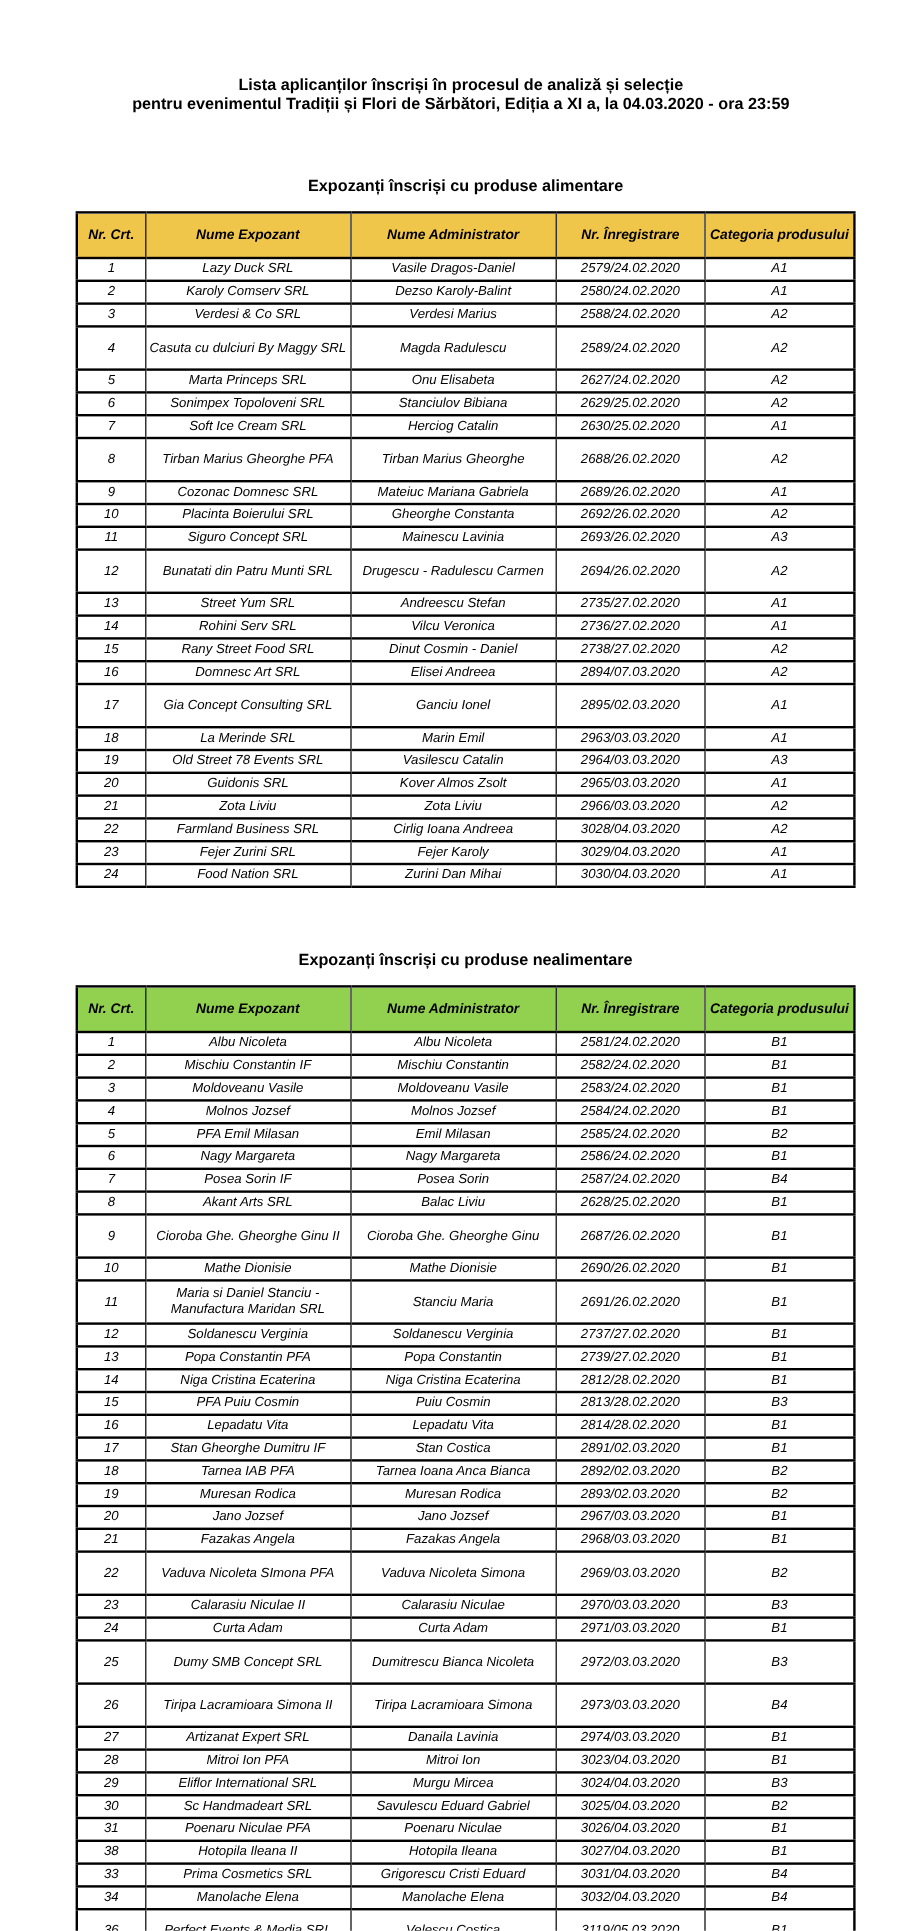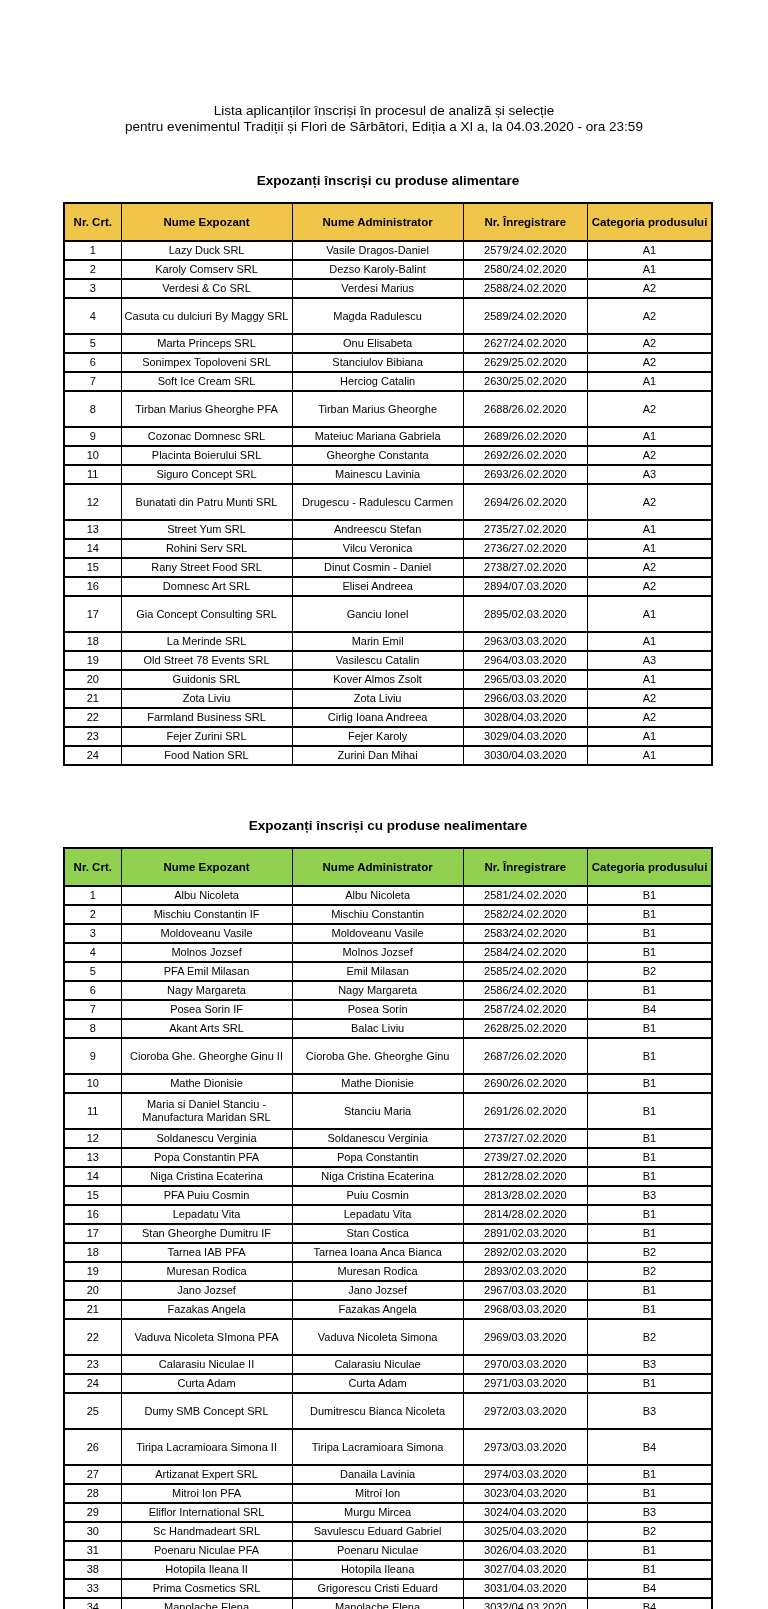--- a/index.html
+++ b/index.html
@@ -8,44 +8,45 @@
     background: #ffffff;
     font-family: "Liberation Sans", sans-serif;
     color: #000000;
   }
   body {
     width: 768px;
     height: 1609px;
     overflow: hidden;
   }
   .doc-title {
-    margin-top: 103px;
+    margin-top: 63px;
     text-align: center;
-    font-weight: normal;
+    font-weight: bold;
     font-size: 13.5px;
     line-height: 1.2;
   }
   #sections { display: block; }
   .table-section {
     width: 650px;
     margin-left: 63px;
   }
-  .table-section.first { margin-top: 38px; }
+  .table-section.first { margin-top: 52px; }
   .table-section.second { margin-top: 52px; }
   .section-heading {
     text-align: center;
     font-weight: bold;
     font-size: 13.5px;
     margin: 0 0 14px 0;
   }
   table.data-table {
     border-collapse: collapse;
     table-layout: fixed;
     width: 100%;
     border: 2px solid #000;
+    font-style: italic;
   }
   col.c-nr   { width: 8.8%; }
   col.c-exp  { width: 26.4%; }
   col.c-adm  { width: 26.4%; }
   col.c-reg  { width: 19.2%; }
   col.c-cat  { width: 19.2%; }
   .data-table th {
     background: var(--hdr, #cccccc);
     font-weight: bold;
     font-size: 11.5px;

